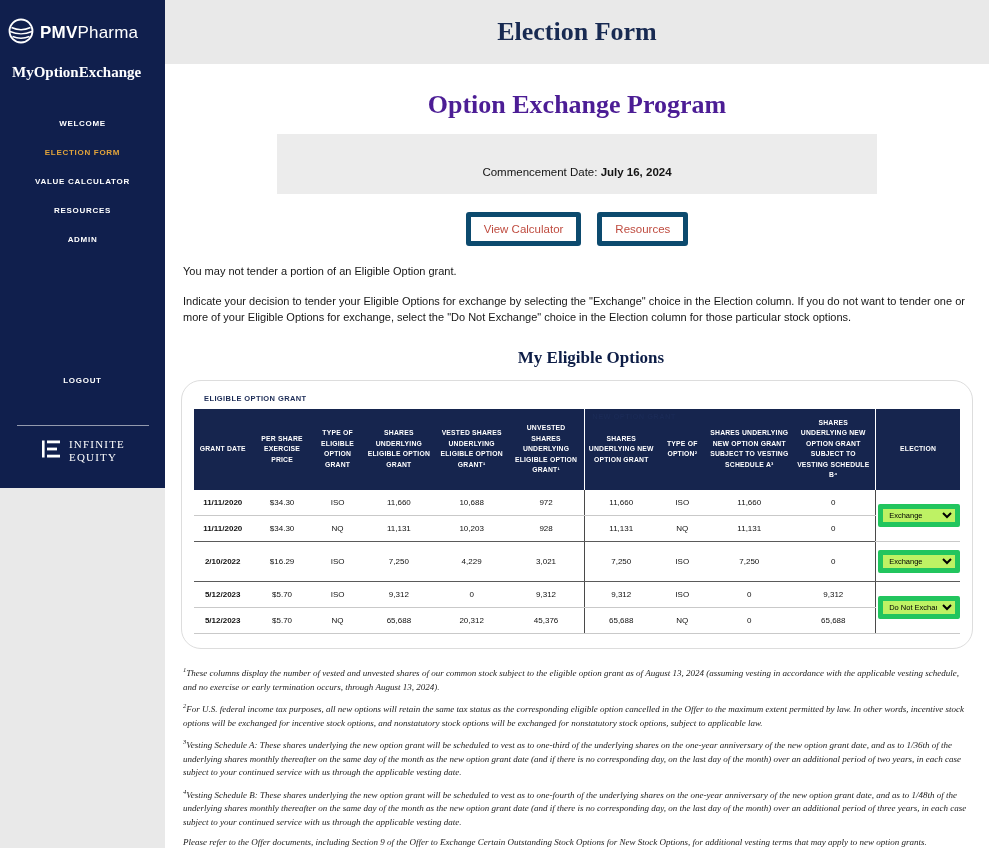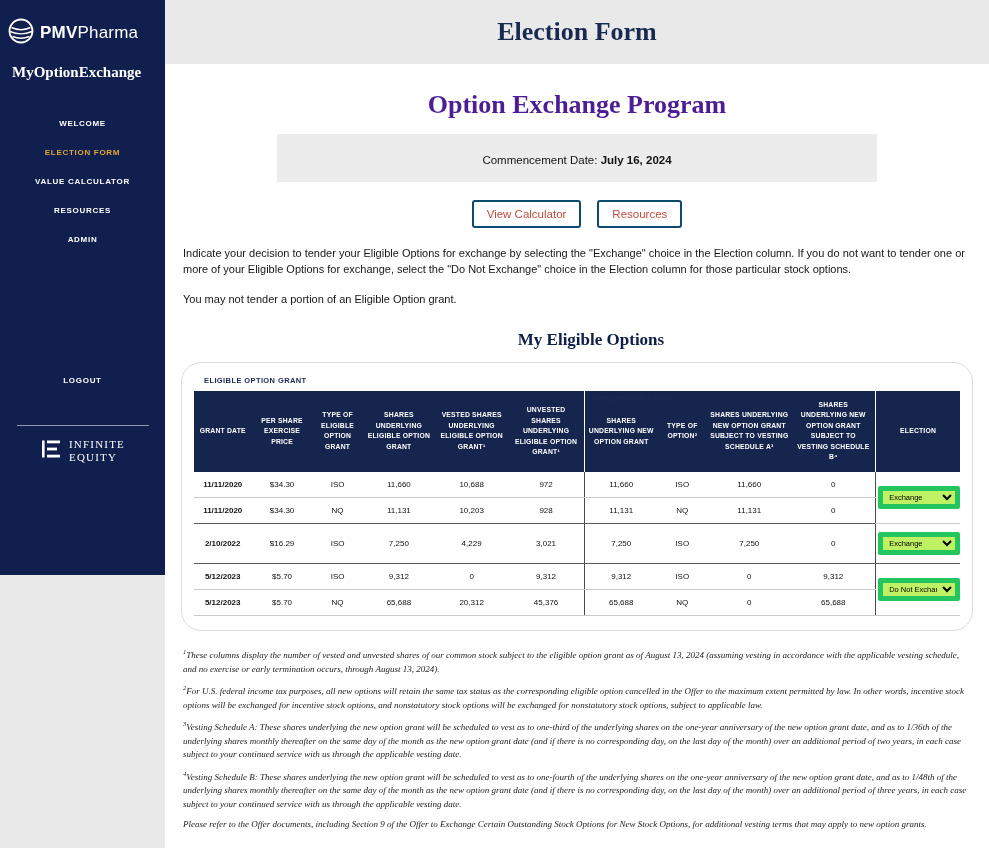--- a/index.html
+++ b/index.html
@@ -2,46 +2,46 @@
 <html><head>
 <meta charset="utf-8">
 <style>
   * { box-sizing: border-box; margin: 0; padding: 0; }
   html, body { background: #e9e9e9; }
   body { font-family: "Liberation Sans", sans-serif; width: 989px; height: 848px; overflow: hidden; }
   .page { width: 989px; height: 848px; display: flex; }
 
   
   .sidebar-col { width: 165px; flex: none; background: #e9e9e9; }
-  .sidebar { background: #101f4d; height: 575px; color: #fff; display: flex; flex-direction: column; align-items: center; }
+  .sidebar { background: #101f4d; height: 488px; color: #fff; display: flex; flex-direction: column; align-items: center; }
   .brand { display: flex; align-items: center; gap: 6px; align-self: flex-start; margin: 18px 0 0 8px; }
   .brand-text { font-size: 17px; color: #fff; letter-spacing: 0.2px; }
   .brand-text b { font-weight: bold; }
   .app-name { align-self: flex-start; margin: 16px 0 0 12px; font-family: "Liberation Serif", serif; font-weight: bold; font-size: 15px; color: #fff; }
   .nav { margin-top: 28px; width: 100%; }
   .nav-item { text-align: center; font-size: 8px; font-weight: bold; letter-spacing: 0.7px; padding: 10px 12px; color: #fff; cursor: pointer; }
   .nav-item.active { color: #e2a43b; }
   .logout { margin-top: 112px; }
   .sidebar-divider { margin-top: 30px; width: 132px; border-top: 1px solid rgba(255,255,255,0.55); }
   .ie-logo { display: flex; gap: 7px; margin-top: 12px; }
   .ie-text { font-family: "Liberation Serif", serif; font-size: 11px; letter-spacing: 1.2px; line-height: 1.2; color: #fff; }
 
   
   .main { flex: 1; background: #fff; display: flex; flex-direction: column; }
   .top-band { background: #e9e9e9; height: 64px; flex: none; display: flex; align-items: center; justify-content: center; }
   .page-title { font-family: "Liberation Serif", serif; font-weight: bold; font-size: 26px; color: #182a52; }
 
   .program-title { text-align: center; font-family: "Liberation Serif", serif; font-weight: bold; font-size: 26px; color: #4c1d95; margin: 26px 0 14px; }
 
   .info-box { background: #ececec; width: 600px; margin: 0 auto; padding: 12px 0 16px; text-align: center; font-size: 11.5px; color: #141414; }
-  .info-line { margin-top: 8px; }
+  .info-line { margin-top: 20px; }
   .info-line .val { font-weight: bold; }
 
   .action-row { display: flex; justify-content: center; gap: 16px; margin: 18px 0 4px; }
-  .outline-btn { background: #fff; border: 2px solid #0c4a6e; color: #bf4b3f; font-family: "Liberation Sans", sans-serif; font-size: 11.5px; padding: 6px 13px; border-radius: 3px; cursor: pointer; }
+  .outline-btn { background: #fff; border: 5px solid #0c4a6e; color: #bf4b3f; font-family: "Liberation Sans", sans-serif; font-size: 11.5px; padding: 6px 13px; border-radius: 3px; cursor: pointer; }
 
   .instructions { font-size: 11px; color: #161616; margin: 14px 18px 0; line-height: 1.45; }
 
   .table-title { text-align: center; font-family: "Liberation Serif", serif; font-weight: bold; font-size: 17px; color: #0e1e47; margin: 22px 1px 12px; padding-left: 28px; }
 
   .table-card { border: 1px solid #ddd; border-radius: 20px; margin: 0 16px; padding: 12px 12px 14px; background: #fff; }
   .group-labels { position: relative; height: 16px; font-size: 7.5px; font-weight: bold; color: #1a2a55; letter-spacing: 0.4px; }
   .gl-eligible { position: absolute; left: 10px; top: 1px; }
   .gl-new { position: absolute; left: 52%; top: 19px; }
 
@@ -119,22 +119,22 @@
       <div class="info-line">
         <span>Commencement Date: </span><span class="val">July 16, 2024</span>
       </div>
     </div>
 
     <div class="action-row">
       <button class="outline-btn">View Calculator</button>
       <button class="outline-btn">Resources</button>
     </div>
 
+    <p class="instructions">You may not tender a portion of an Eligible Option grant.</p>
     <p class="instructions">Indicate your decision to tender your Eligible Options for exchange by selecting the "Exchange" choice in the Election column. If you do not want to tender one or more of your Eligible Options for exchange, select the "Do Not Exchange" choice in the Election column for those particular stock options.</p>
-    <p class="instructions">You may not tender a portion of an Eligible Option grant.</p>
 
     <div class="table-title">My Eligible Options</div>
 
     <div class="table-card">
       <div class="group-labels">
         <span class="gl-eligible">ELIGIBLE OPTION GRANT</span>
         <span class="gl-new">NEW OPTION GRANT</span>
       </div>
       <table>
         <colgroup>

